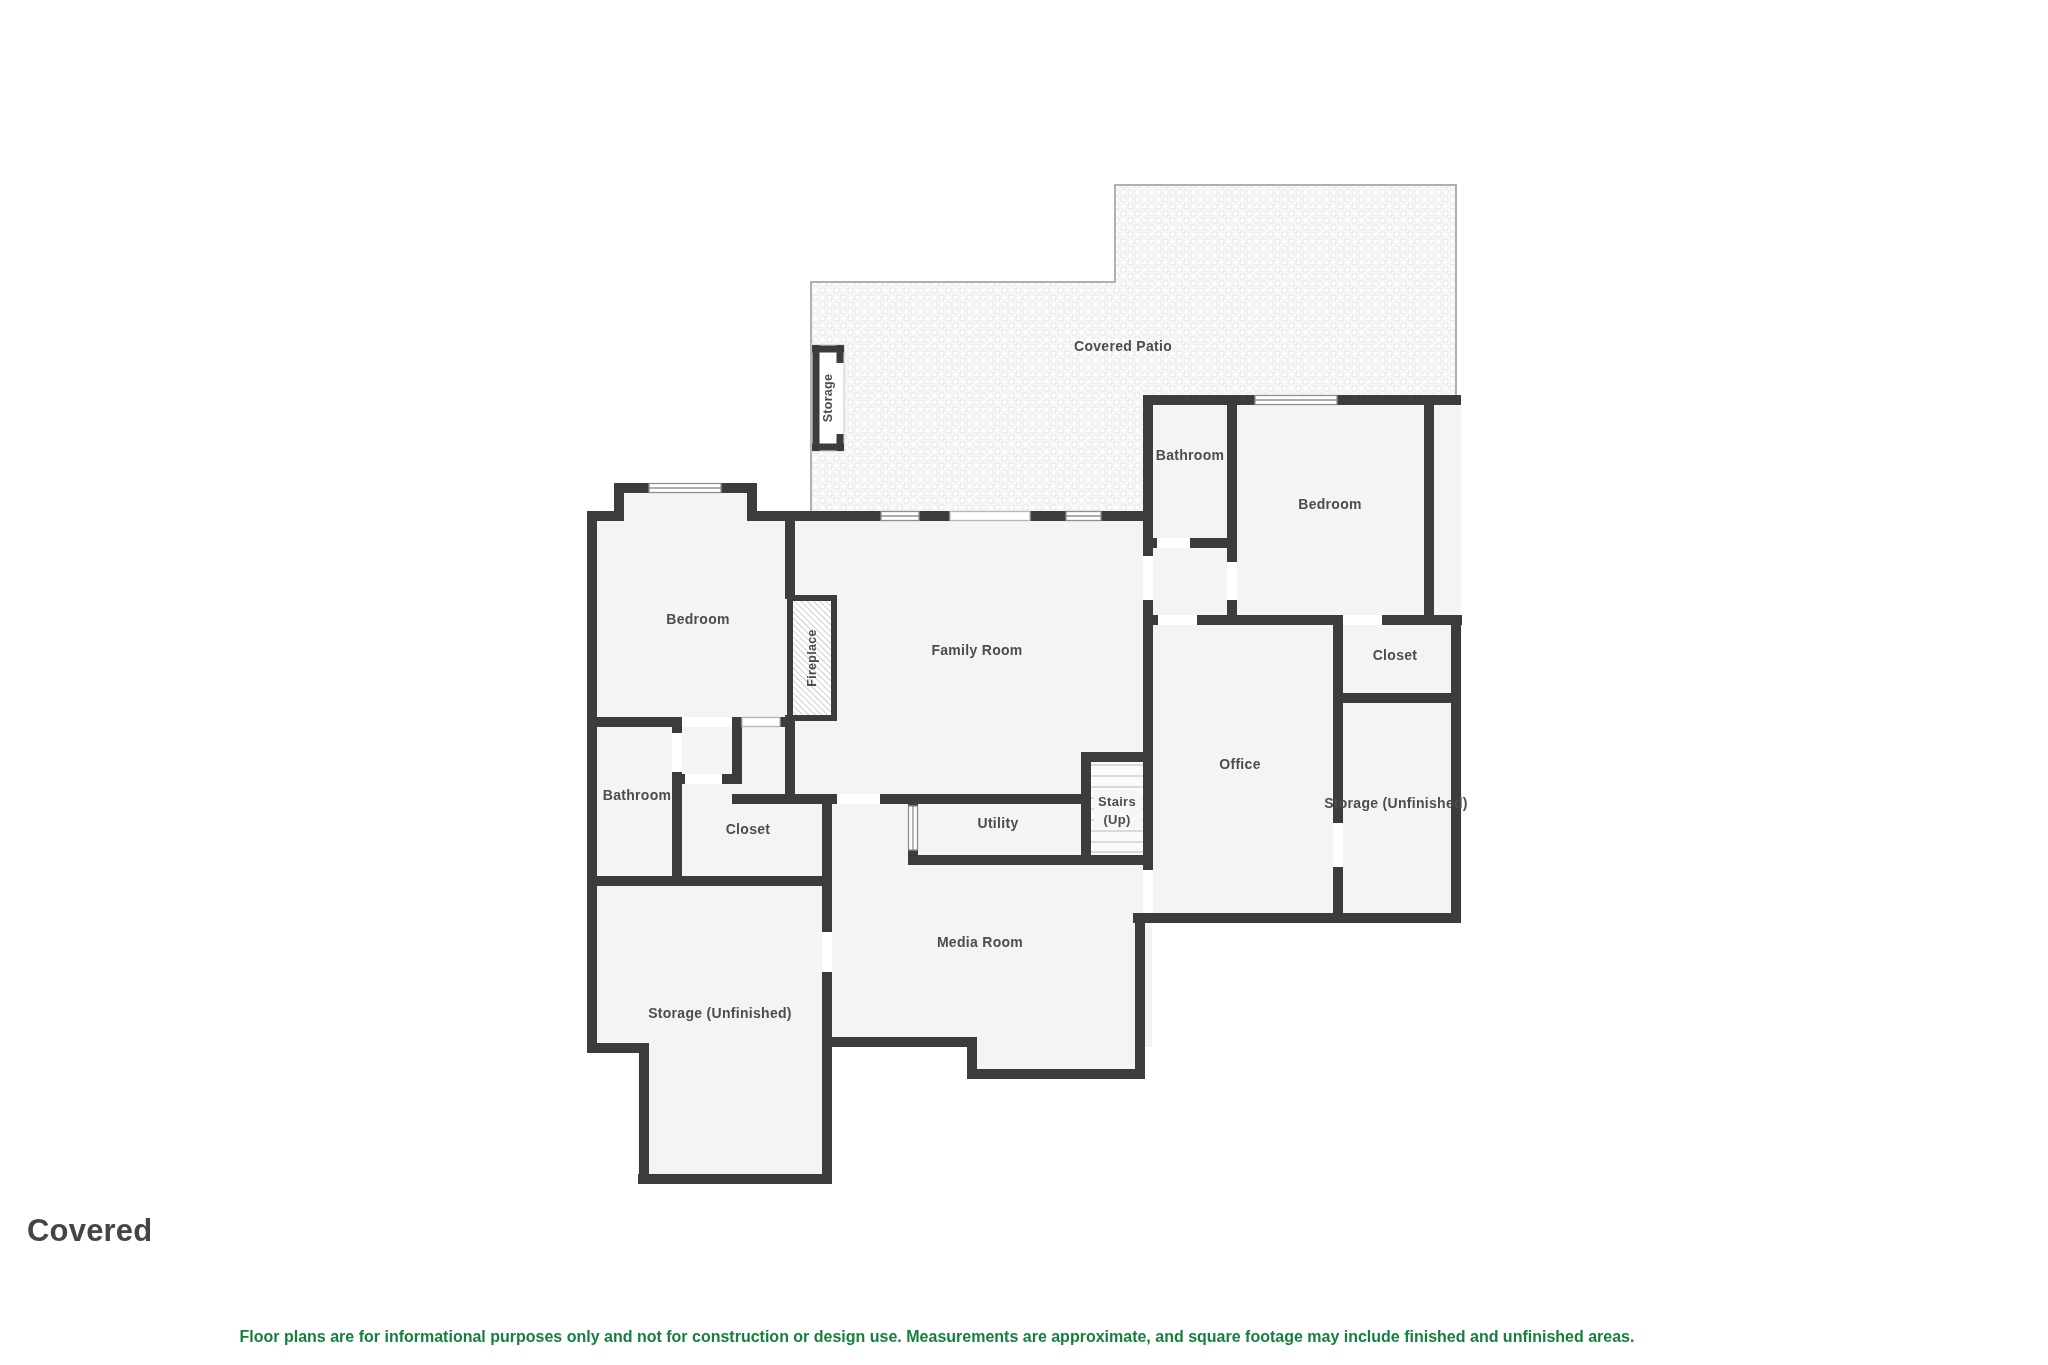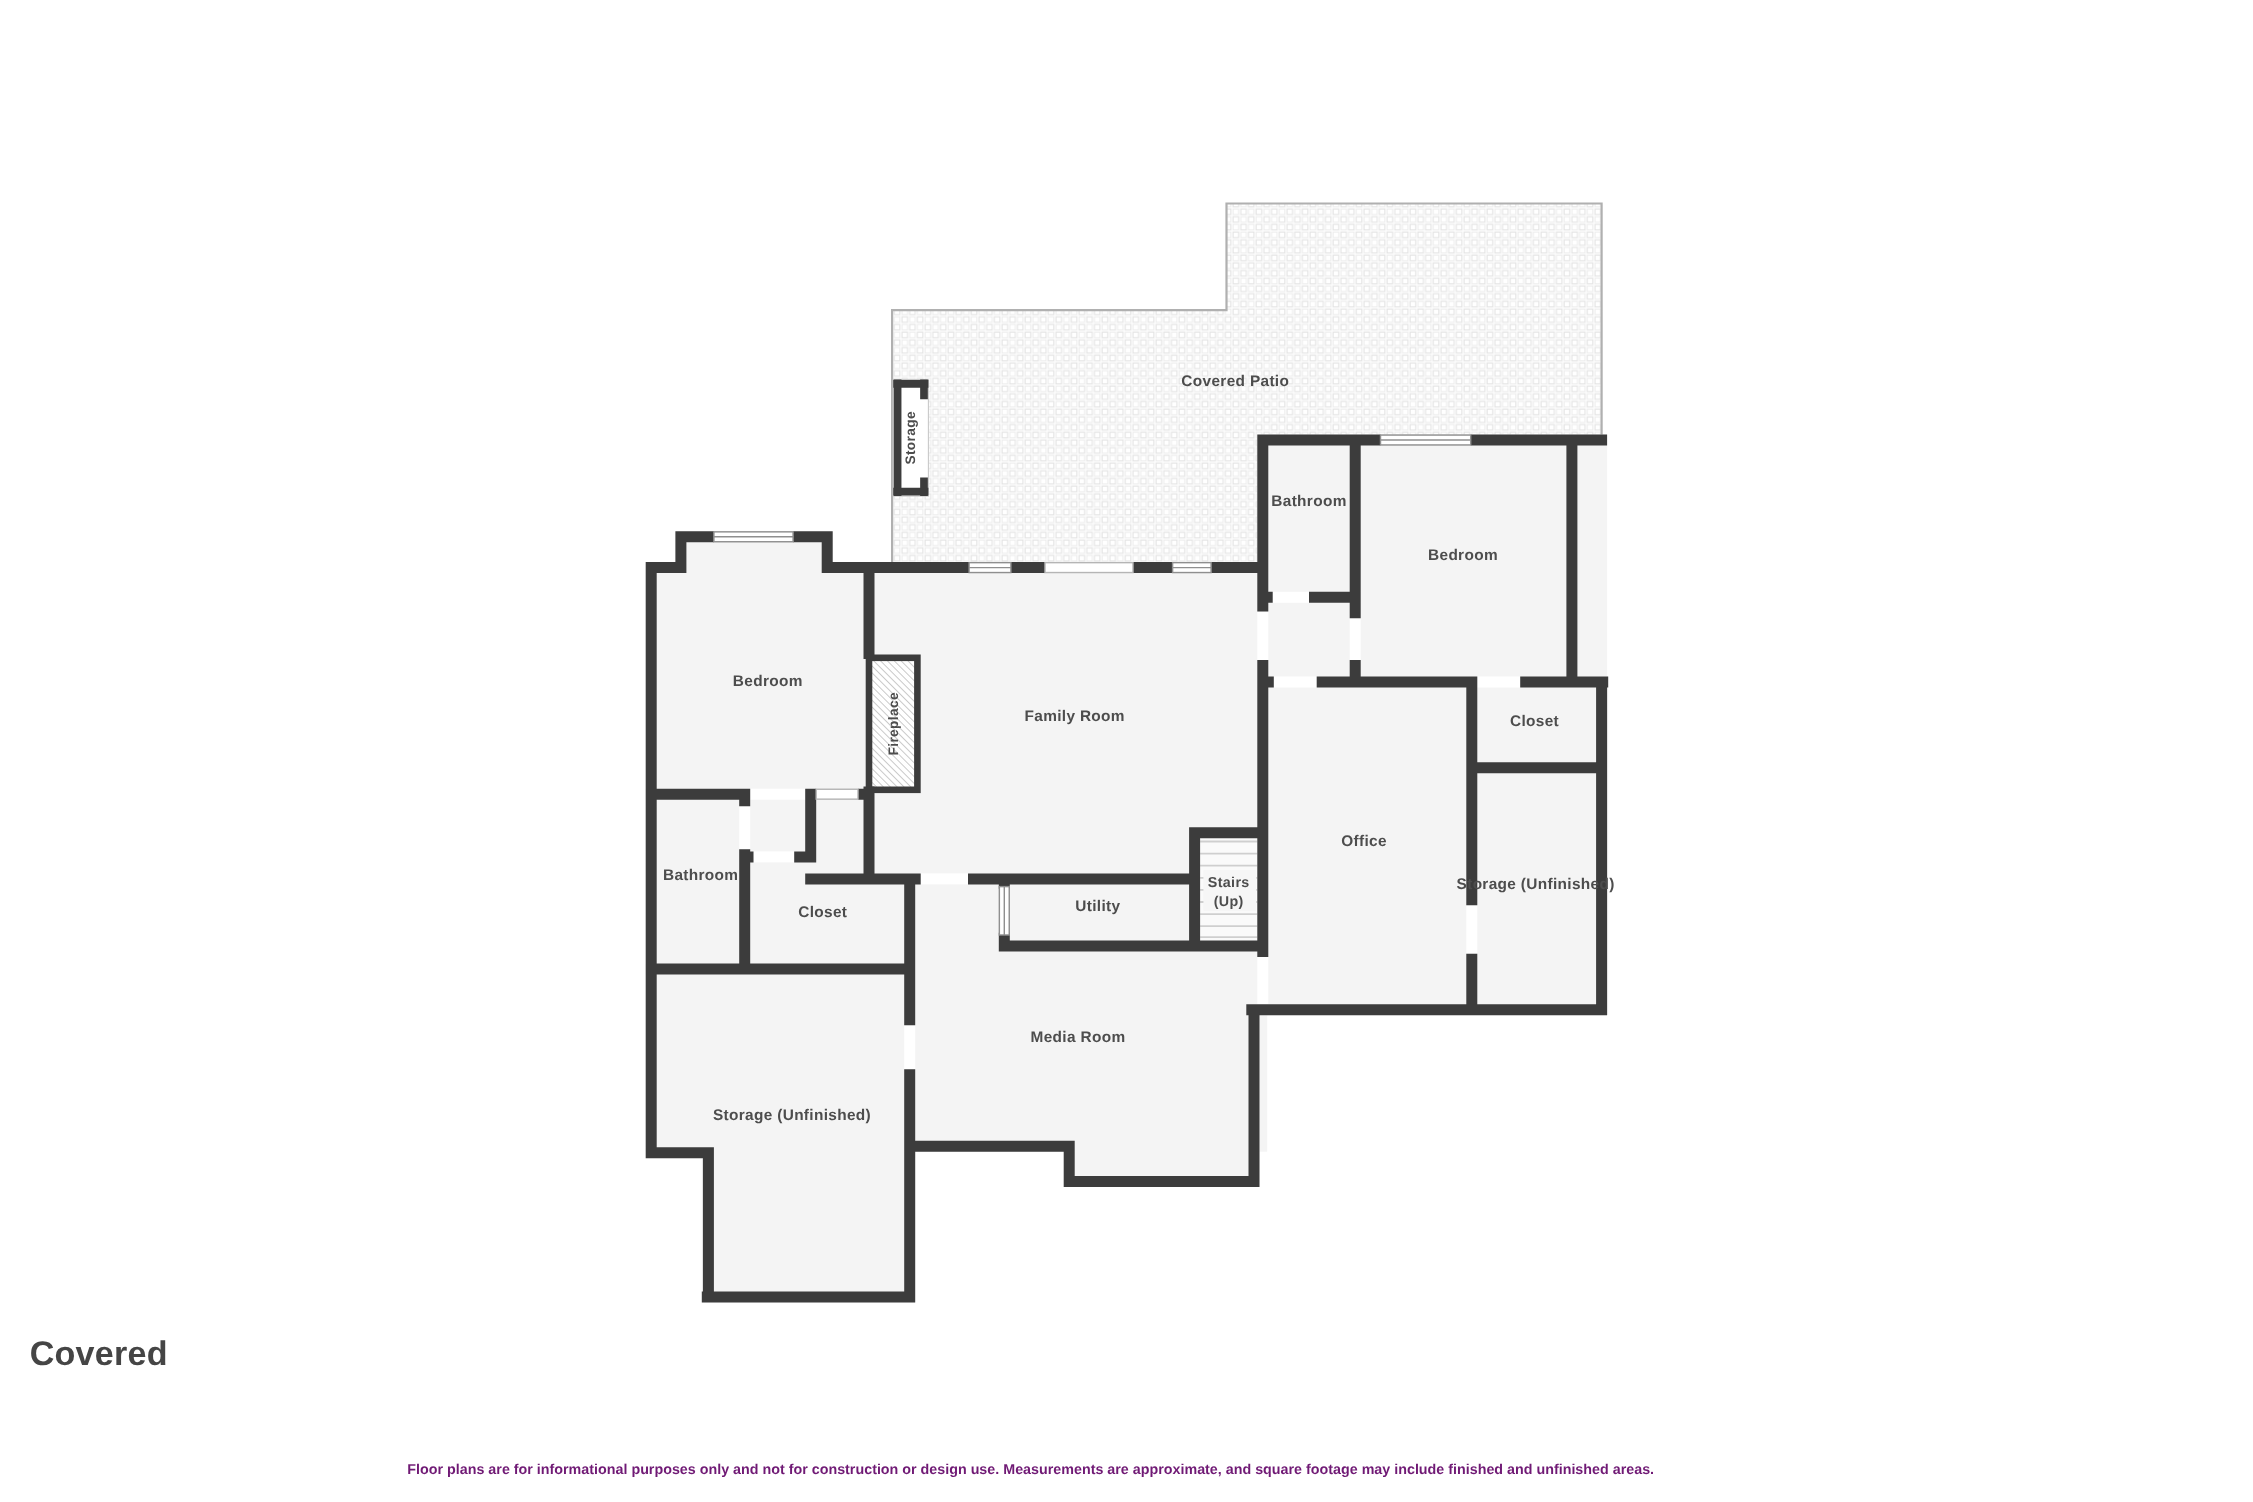--- a/index.html
+++ b/index.html
@@ -6,21 +6,21 @@
   #stage{position:relative;width:2048px;height:1365px;background:#ffffff;overflow:hidden;
          font-family:"Liberation Sans","DejaVu Sans",sans-serif;}
   #plan-svg{position:absolute;left:0;top:0;}
   .room-label{font-family:"Liberation Sans","DejaVu Sans",sans-serif;font-size:14px;font-weight:700;
               fill:#4d4d4d;letter-spacing:.3px;text-anchor:middle;}
   .room-label.small{font-size:13px;}
   .room-label.vert{font-size:12.5px;}
   .floor-title{position:absolute;left:27px;top:1213px;font-size:31px;font-weight:700;color:#454545;
                letter-spacing:.2px;}
   .disclaimer{position:absolute;left:937px;top:1328px;transform:translateX(-50%);white-space:nowrap;
-              font-size:13px;font-weight:700;color:#701a75;}
+              font-size:16px;font-weight:700;color:#15803d;}
 </style>
 </head>
 <body>
 
 <div id="stage">
 
   <svg id="plan-svg" width="2048" height="1365" viewBox="0 0 2048 1365">
     <defs>
       <pattern id="tiles" width="14" height="14" patternUnits="userSpaceOnUse">
         <rect width="14" height="14" fill="#ffffff"></rect>

